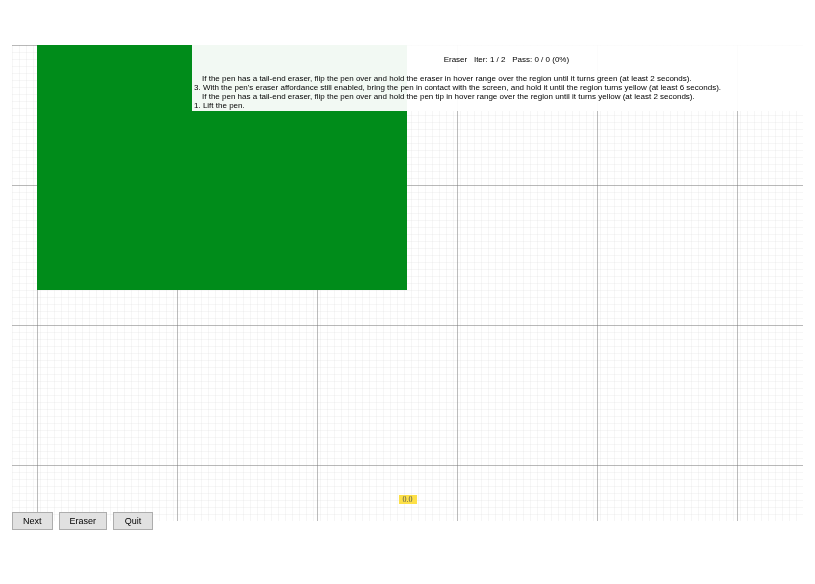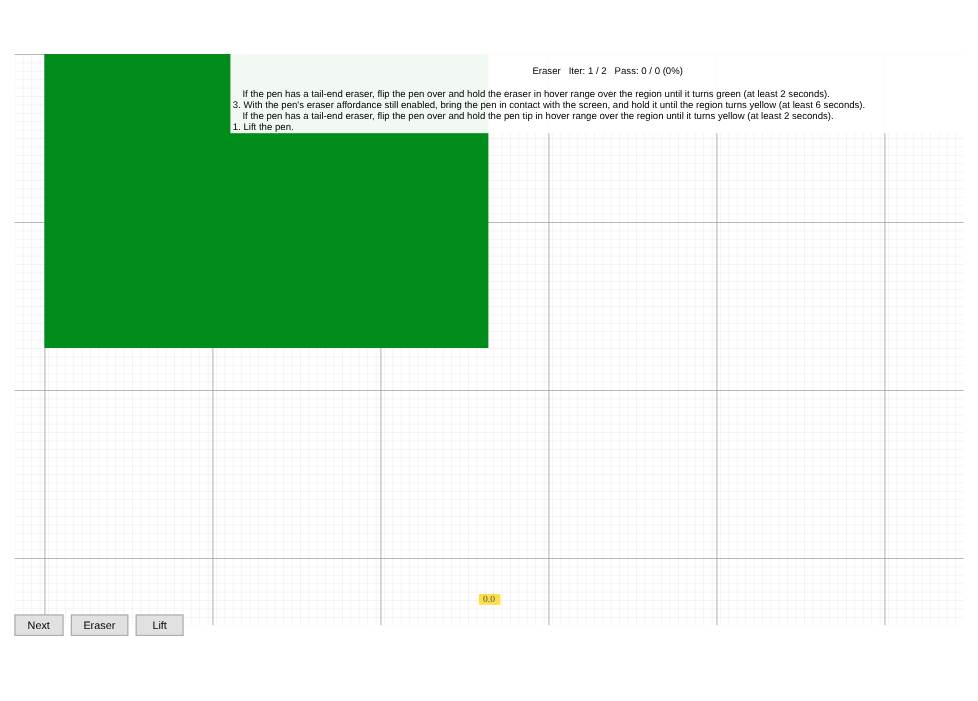--- a/index.html
+++ b/index.html
@@ -126,18 +126,18 @@
       <div class="instr-line">1. Lift the pen.</div>
     </div>
 
     <div class="bottom-controls">
       <div>
         <span class="value-label">0.0</span>
       </div>
       <div class="buttons">
         <button class="btn">Next</button>
         <button class="btn">Eraser</button>
-        <button class="btn">Lift</button>
+        <button class="btn">Quit</button>
       </div>
     </div>
 
   </div>
 </div>
 
 </body></html>

